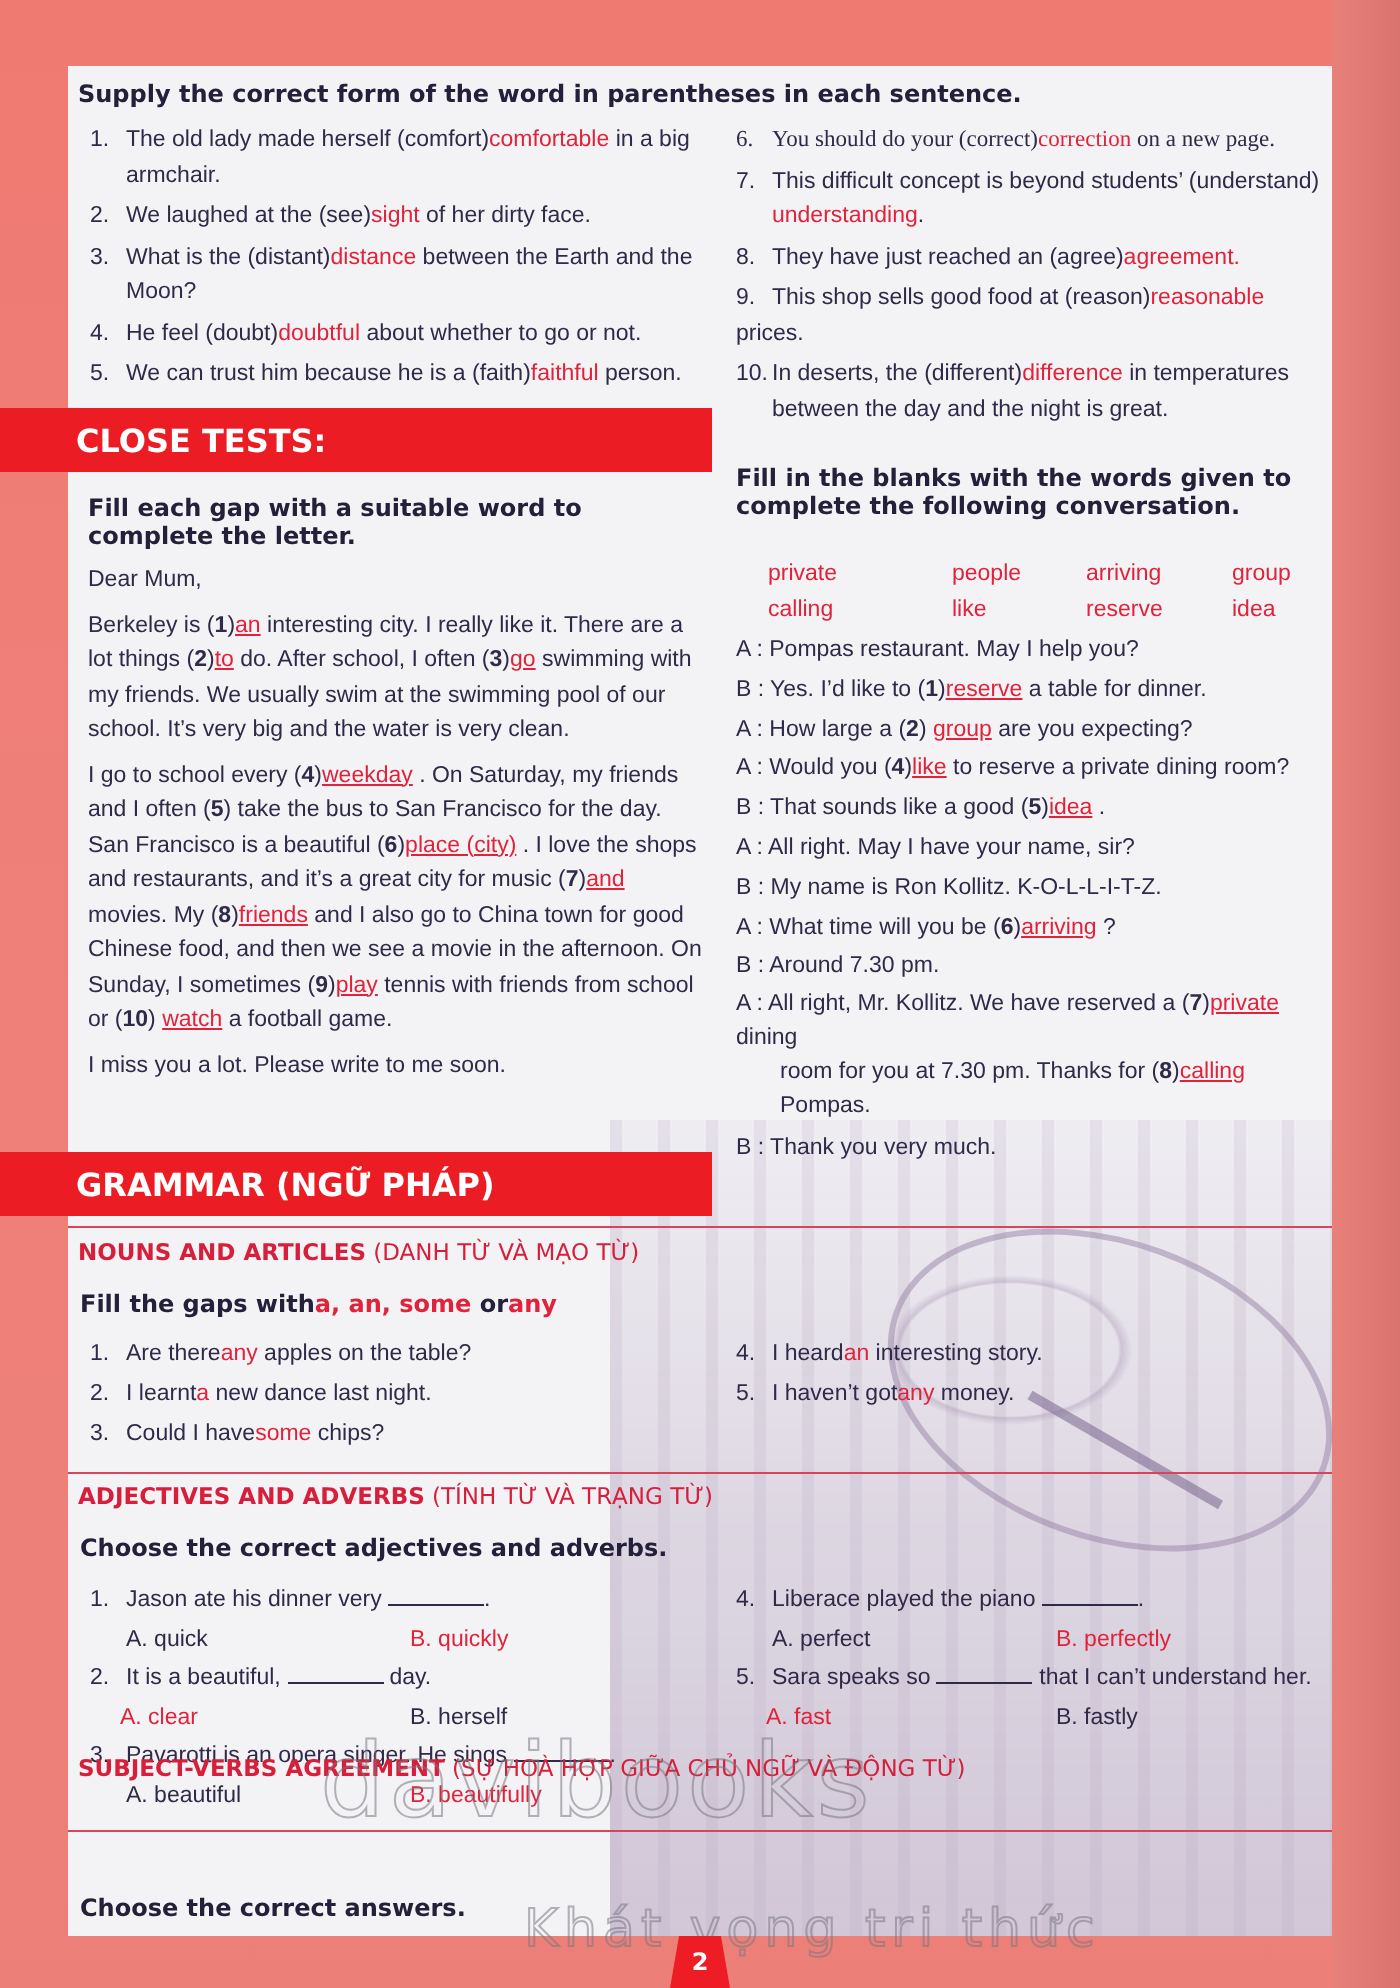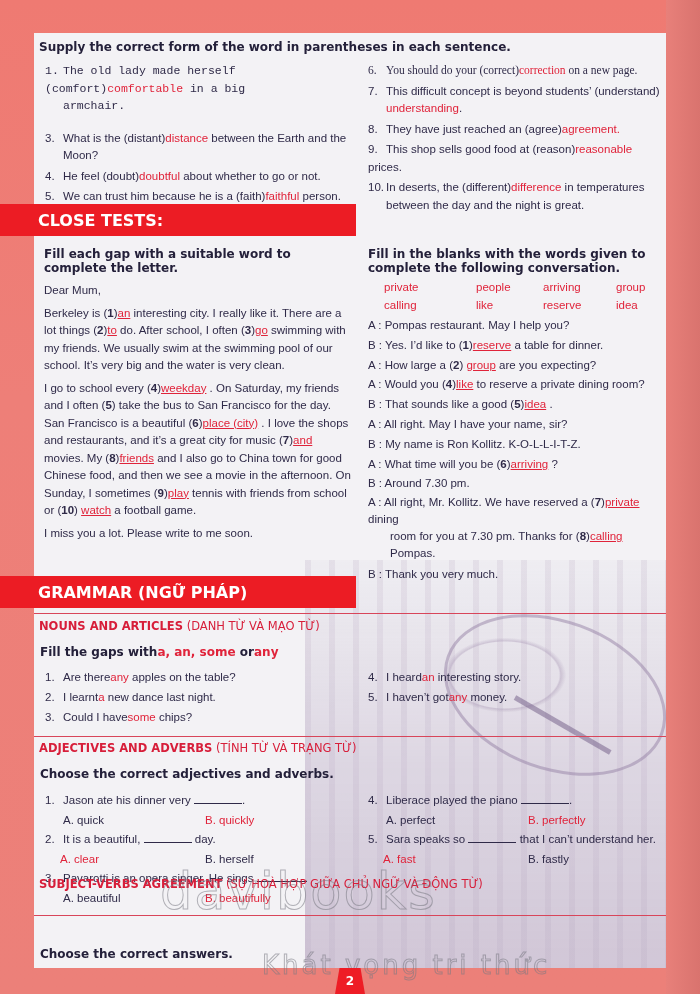--- a/index.html
+++ b/index.html
@@ -77,23 +77,26 @@
 <div class="page-bg"></div>
 <div class="right-strip"></div>
 <div class="panel"></div>
 <div class="panel-photo"></div>
 <div class="clock-face abs"></div>
 <div class="clock-hand"></div>
 
 <div class="abs bold-h" style="left:39px; top:40px; width:620px;">Supply the correct form of the word in parentheses in each sentence.</div>
 
 <div class="abs txt" style="left:45px; top:62px; width:310px;">
-  <div style="margin-bottom:15px;font-family:Liberation Mono, monospace;">
+  <div style="margin-bottom:3px;">
     <span class="num">1.</span><span>The old lady made herself (comfort)</span><span class="red">comfortable</span><span> in a big</span>
     <div class="ind">armchair.</div>
+  </div>
+  <div style="margin-bottom:3px;">
+    <span class="num">2.</span><span>We laughed at the (see)</span><span class="red">sight</span><span> of her dirty face.</span>
   </div>
   <div style="margin-bottom:3px;">
     <span class="num">3.</span><span>What is the (distant)</span><span class="red">distance</span><span> between the Earth  and the</span>
     <div class="ind">Moon?</div>
   </div>
   <div style="margin-bottom:3px;">
     <span class="num">4.</span><span>He feel (doubt)</span><span class="red">doubtful</span><span> about whether to go or not.</span>
   </div>
   <div>
     <span class="num">5.</span><span>We can trust him because he is a (faith)</span><span class="red">faithful</span><span> person.</span>
@@ -128,21 +131,21 @@
   <div style="margin-bottom:5px;">Dear Mum,</div>
   <p style="margin-bottom:5px;">
     <span>Berkeley is (</span><span class="b">1</span><span>)</span><span class="u">an</span><span>  interesting city. I really like it. There are a lot things (</span><span class="b">2</span><span>)</span><span class="u">to</span><span>  do. After school, I often (</span><span class="b">3</span><span>)</span><span class="u">go</span><span>  swimming with my friends. We usually swim at the swimming pool of our school. It’s very big and the water is very clean.</span>
   </p>
   <p style="margin-bottom:5px;">
     <span>I go to school every (</span><span class="b">4</span><span>)</span><span class="u">weekday</span><span> . On Saturday, my friends and I often (</span><span class="b">5</span><span>) take the bus to San Francisco for the day. San Francisco is a beautiful (</span><span class="b">6</span><span>)</span><span class="u">place (city)</span><span> . I love the shops and restaurants, and it’s a great city for music (</span><span class="b">7</span><span>)</span><span class="u">and</span><span>  movies. My (</span><span class="b">8</span><span>)</span><span class="u">friends</span><span>  and I also go to China town for good Chinese food, and then we see a movie in the afternoon. On Sunday, I sometimes (</span><span class="b">9</span><span>)</span><span class="u">play</span><span>  tennis with friends from school or (</span><span class="b">10</span><span>)</span> <span class="u">watch</span><span>  a football game.</span>
   </p>
   <p>I miss you a lot. Please write to me soon.</p>
 </div>
 
-<div class="abs bold-h" style="left:368px; top:247px; width:290px;">Fill in the blanks with the words given to complete the following conversation.</div>
+<div class="abs bold-h" style="left:368px; top:232px; width:290px;">Fill in the blanks with the words given to complete the following conversation.</div>
 <div class="abs txt red wordbank" style="left:384px; top:279px; width:290px;">
   <div>
     <span style="width:92px;">private</span><span style="width:67px;">people</span><span style="width:73px;">arriving</span><span style="width:50px;">group</span>
   </div>
   <div>
     <span style="width:92px;">calling</span><span style="width:67px;">like</span><span style="width:73px;">reserve</span><span style="width:50px;">idea</span>
   </div>
 </div>
 <div class="abs txt" style="left:368px; top:316px; width:300px; line-height:19.8px;">
   <div><span>A :</span><span> Pompas restaurant. May I help you?</span></div>

